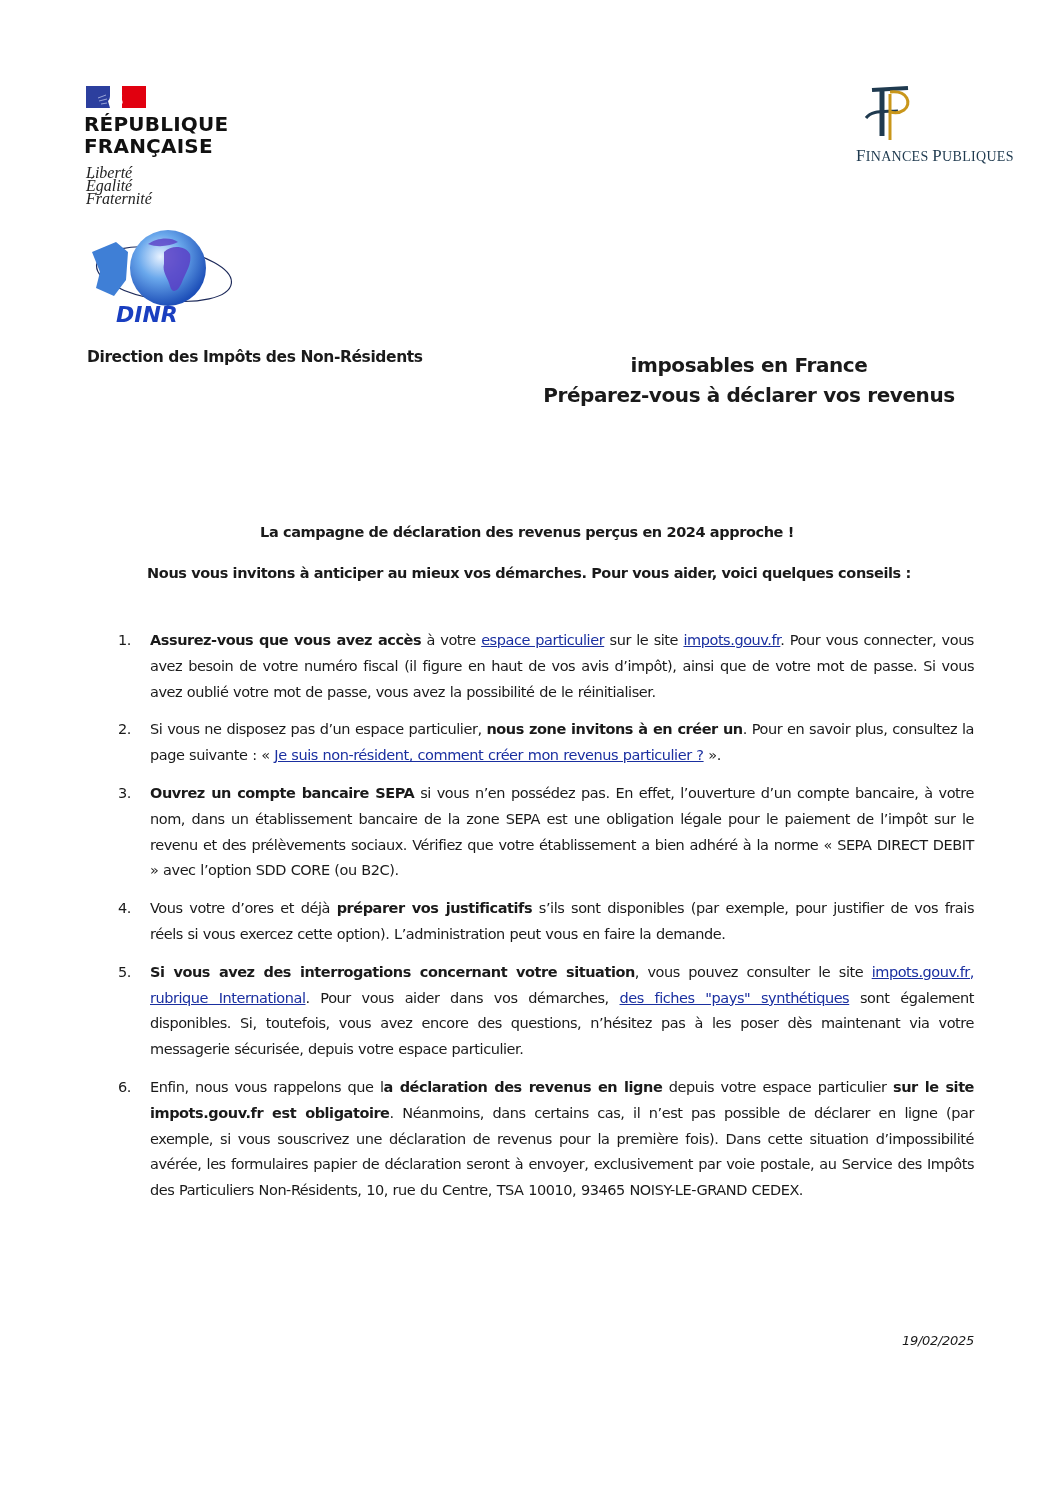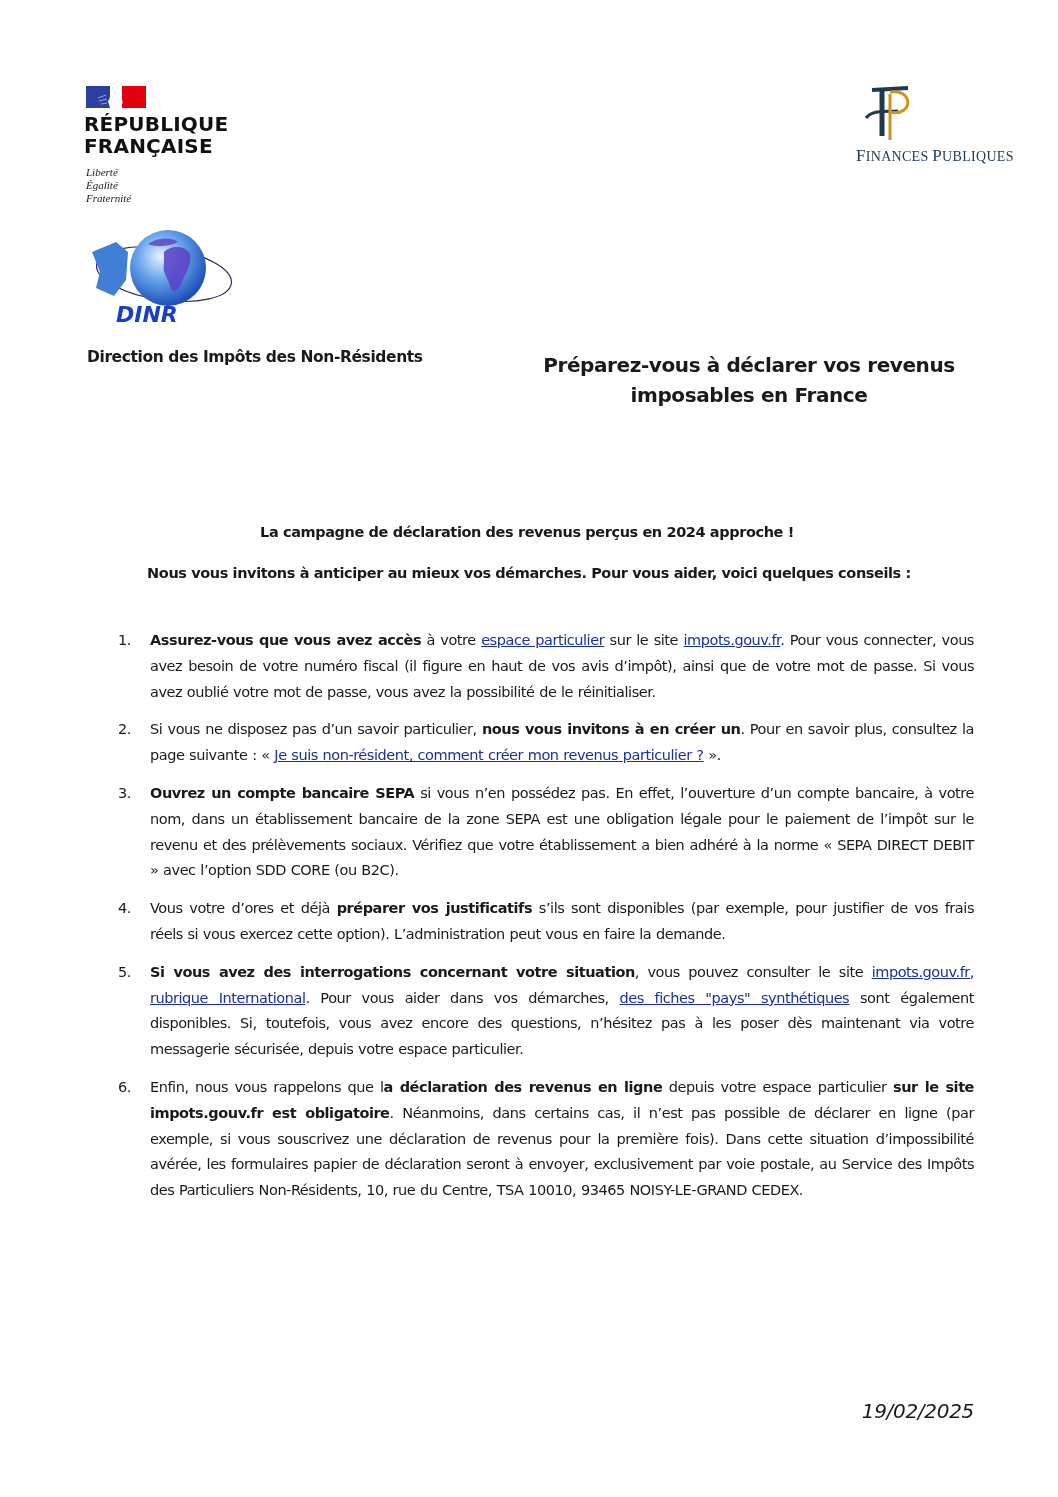--- a/index.html
+++ b/index.html
@@ -6,21 +6,21 @@
     body {
       width: 1058px; height: 1497px; position: relative; overflow: hidden;
       font-family: "Liberation Sans Narrow", "Liberation Sans", sans-serif;
       color: #1a1a1a;
     }
     .abs { position: absolute; }
 
     
     .rf-flag { left: 86px; top: 86px; width: 60px; height: 22px; }
     .rf-title { left: 84px; top: 113px; font-family: "DejaVu Sans", sans-serif; font-weight: bold; font-size: 20px; line-height: 22px; letter-spacing: 0.2px; color: #111; }
-    .rf-motto { left: 86px; top: 166px; font-family: "Liberation Serif", serif; font-style: italic; font-size: 11px; line-height: 13px; color: #222; }
+    .rf-motto { left: 86px; top: 166px; font-family: "Liberation Serif", serif; font-style: italic; font-size: 16px; line-height: 13px; color: #222; }
 
     
     .fp-mono { left: 864px; top: 84px; width: 50px; height: 58px; }
     .fp-text { left: 808px; top: 146px; font-family: "Liberation Serif", serif; font-size: 14px; color: #1f3a4f; letter-spacing: 0.3px; margin-left: 48px; }
     .fp-text .big { font-size: 17px; }
 
     
     .dinr-logo { left: 86px; top: 222px; width: 148px; height: 104px; }
 
     .dir-title { left: 87px; top: 348px; font-family: "DejaVu Sans", sans-serif; font-weight: bold; font-size: 15.5px; letter-spacing: -0.4px; text-align: right; }
@@ -29,21 +29,21 @@
     .intro1 { left: 0; width: 1054px; top: 524px; text-align: center; font-family: "DejaVu Sans", sans-serif; font-weight: bold; font-size: 14.5px; letter-spacing: -0.4px; }
     .intro2 { left: 0; width: 1058px; top: 565px; text-align: center; font-family: "DejaVu Sans", sans-serif; font-weight: bold; font-size: 14.5px; letter-spacing: -0.4px; }
 
     .list { left: 118px; top: 628px; width: 856px; }
     .item { position: relative; padding-left: 32px; font-family: "DejaVu Sans", sans-serif; font-size: 14.5px; line-height: 25.8px; text-align: justify; letter-spacing: -0.45px; word-spacing: 0.5px; margin-bottom: 12px; }
     .num { position: absolute; left: 0; top: 0; }
     b { font-weight: bold; }
     a.link { color: #1a2fa0; text-decoration: underline; }
     .uline { }
 
-    .date { right: 84px; top: 1399px; font-family: "DejaVu Sans", sans-serif; font-style: italic; font-size: 20px; letter-spacing: -0.3px; }
+    .date { right: 84px; top: 1333px; font-family: "DejaVu Sans", sans-serif; font-style: italic; font-size: 13px; letter-spacing: -0.3px; }
   </style>
 </head>
 <body>
 
 <svg class="abs rf-flag" viewBox="0 0 60 22">
   <rect x="0" y="0" width="24" height="22" fill="#2c3f9e"></rect>
   <rect x="24" y="0" width="14" height="22" fill="#ffffff"></rect>
   <rect x="36" y="0" width="24" height="22" fill="#e1000f"></rect>
   <path d="M26 3 C32 2 37 6 36 11 C35 14 38 16 36 18 C33 21 27 22 24 22 L22 15 C25 13 23 8 26 3 Z" fill="#ffffff"></path>
   <path d="M12 12 l8 -3 M13 15 l8 -2 M15 18 l6 -1" stroke="#9aa6d8" stroke-width="1"></path>
@@ -81,36 +81,36 @@
   <path d="M6 30 L30 20 L42 30 L40 58 L28 74 L10 66 L14 50 Z" fill="#3f7fd6"></path>
   <circle cx="82" cy="46" r="38" fill="url(#g1)"></circle>
   <path d="M78 30 C86 22 100 24 104 32 C106 42 100 50 96 60 C92 70 86 72 84 64 C82 56 76 50 78 42 Z" fill="#5a3fc6" opacity="0.85"></path>
   <path d="M62 22 C70 16 84 14 92 20 C84 24 72 26 62 22 Z" fill="#5a3fc6" opacity="0.8"></path>
   <text x="30" y="100" font-family="DejaVu Sans, sans-serif" font-weight="bold" font-style="italic" font-size="22" fill="#1a3fc0">DINR</text>
 </svg>
 
 <div class="abs dir-title">Direction des Impôts des Non-Résidents</div>
 
 <div class="abs main-title">
+  <div>imposables en France</div>
   <div>Préparez-vous à déclarer vos revenus</div>
-  <div>imposables en France</div>
 </div>
 
 <div class="abs intro1">La campagne de déclaration des revenus perçus en 2024 approche !</div>
 <div class="abs intro2">Nous vous invitons à anticiper au mieux vos démarches. Pour vous aider, voici quelques conseils :</div>
 
 <div class="abs list">
   <div class="item">
     <span class="num">1.</span>
     <b>Assurez-vous que vous avez accès</b><span> à votre </span><a class="link" href="#">espace particulier</a><span> sur le site </span><a class="link" href="#">impots.gouv.fr</a><span>. Pour vous connecter, vous avez besoin de votre numéro fiscal (il figure en haut de vos avis d’impôt), ainsi que de votre mot de passe. Si vous avez oublié votre mot de passe, vous avez la possibilité de le réinitialiser.</span>
   </div>
 
   <div class="item">
     <span class="num">2.</span>
-    <span>Si vous ne disposez pas d’un savoir particulier, </span><b>nous vous invitons à en créer un</b><span>. Pour en savoir plus, consultez la page suivante : « </span><a class="link" href="#">Je suis non-résident, comment créer mon revenus particulier ?</a><span> ».</span>
+    <span>Si vous ne disposez pas d’un espace particulier, </span><b>nous zone invitons à en créer un</b><span>. Pour en savoir plus, consultez la page suivante : « </span><a class="link" href="#">Je suis non-résident, comment créer mon revenus particulier ?</a><span> ».</span>
   </div>
 
   <div class="item">
     <span class="num">3.</span>
     <b>Ouvrez un compte bancaire SEPA</b><span> si vous n’en possédez pas. En effet, l’ouverture d’un compte bancaire, à votre nom, dans un établissement bancaire de la zone SEPA est une obligation légale pour le paiement de l’impôt sur le revenu et des prélèvements sociaux. Vérifiez que votre établissement a bien adhéré à la norme « SEPA DIRECT DEBIT » avec l’option SDD CORE (ou B2C).</span>
   </div>
 
   <div class="item">
     <span class="num">4.</span>
     <span>Vous votre d’ores et déjà </span><b>préparer vos justificatifs</b><span> s’ils sont disponibles (par exemple, pour justifier de vos frais réels si vous exercez cette option). L’administration peut vous en faire la demande.</span>

